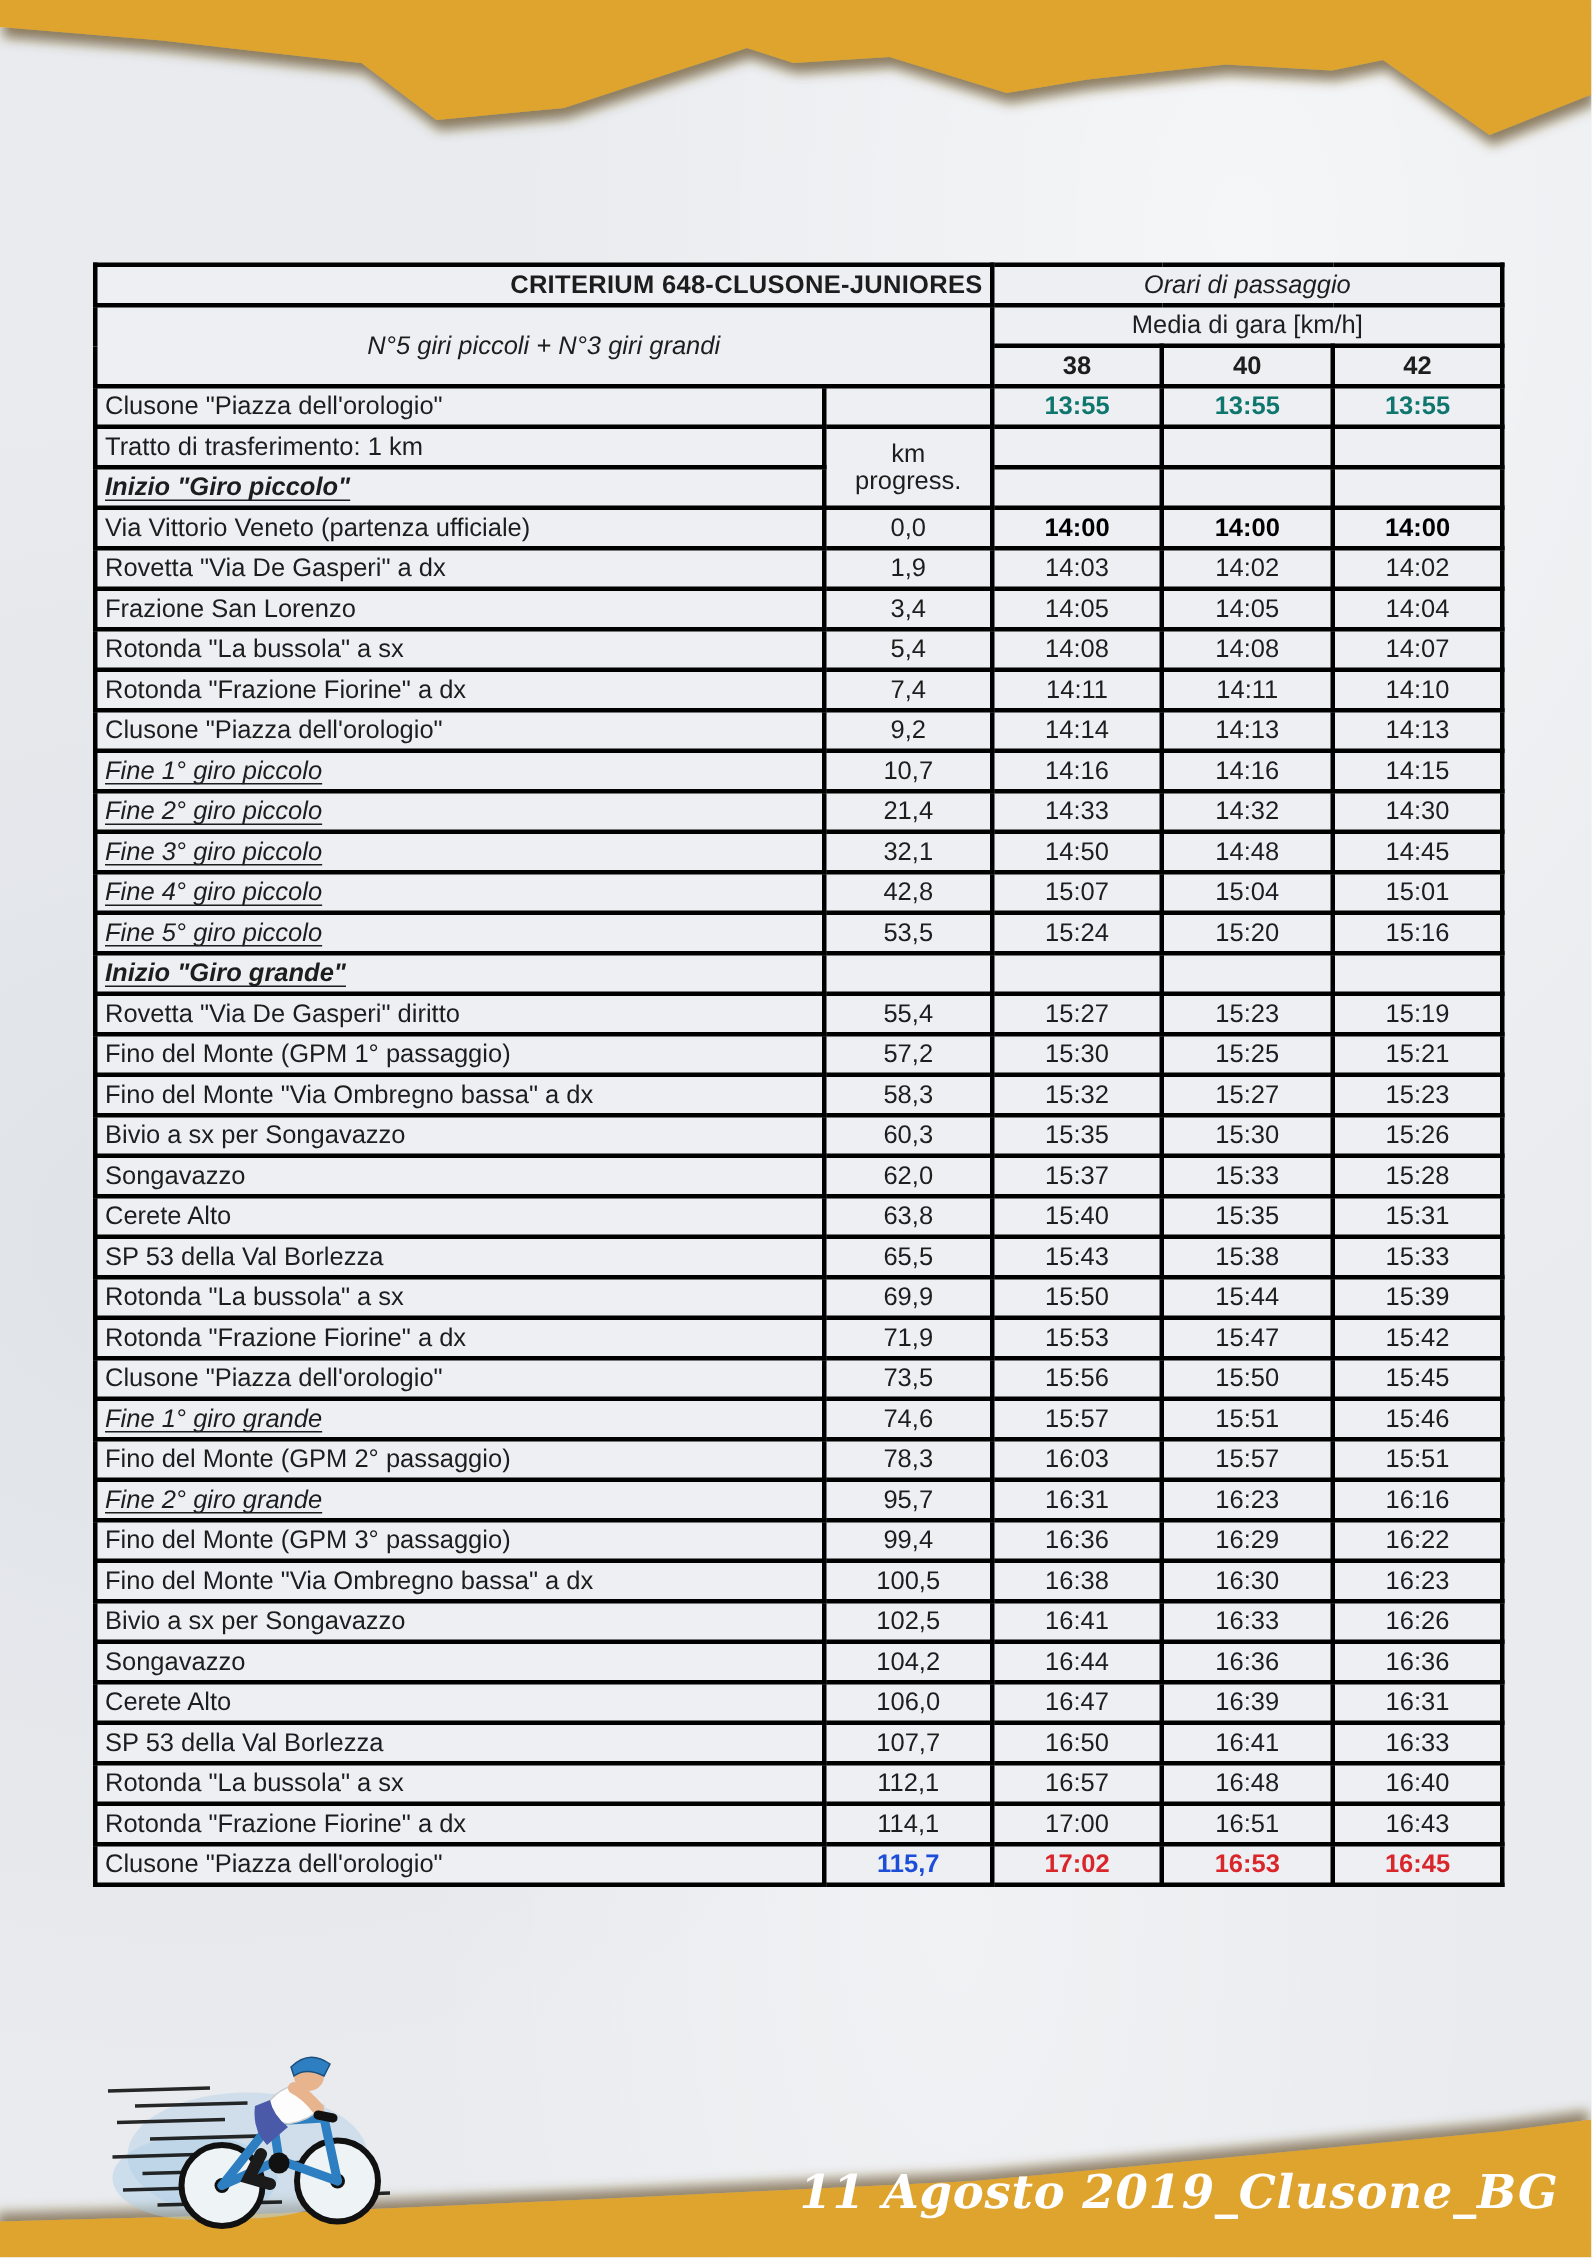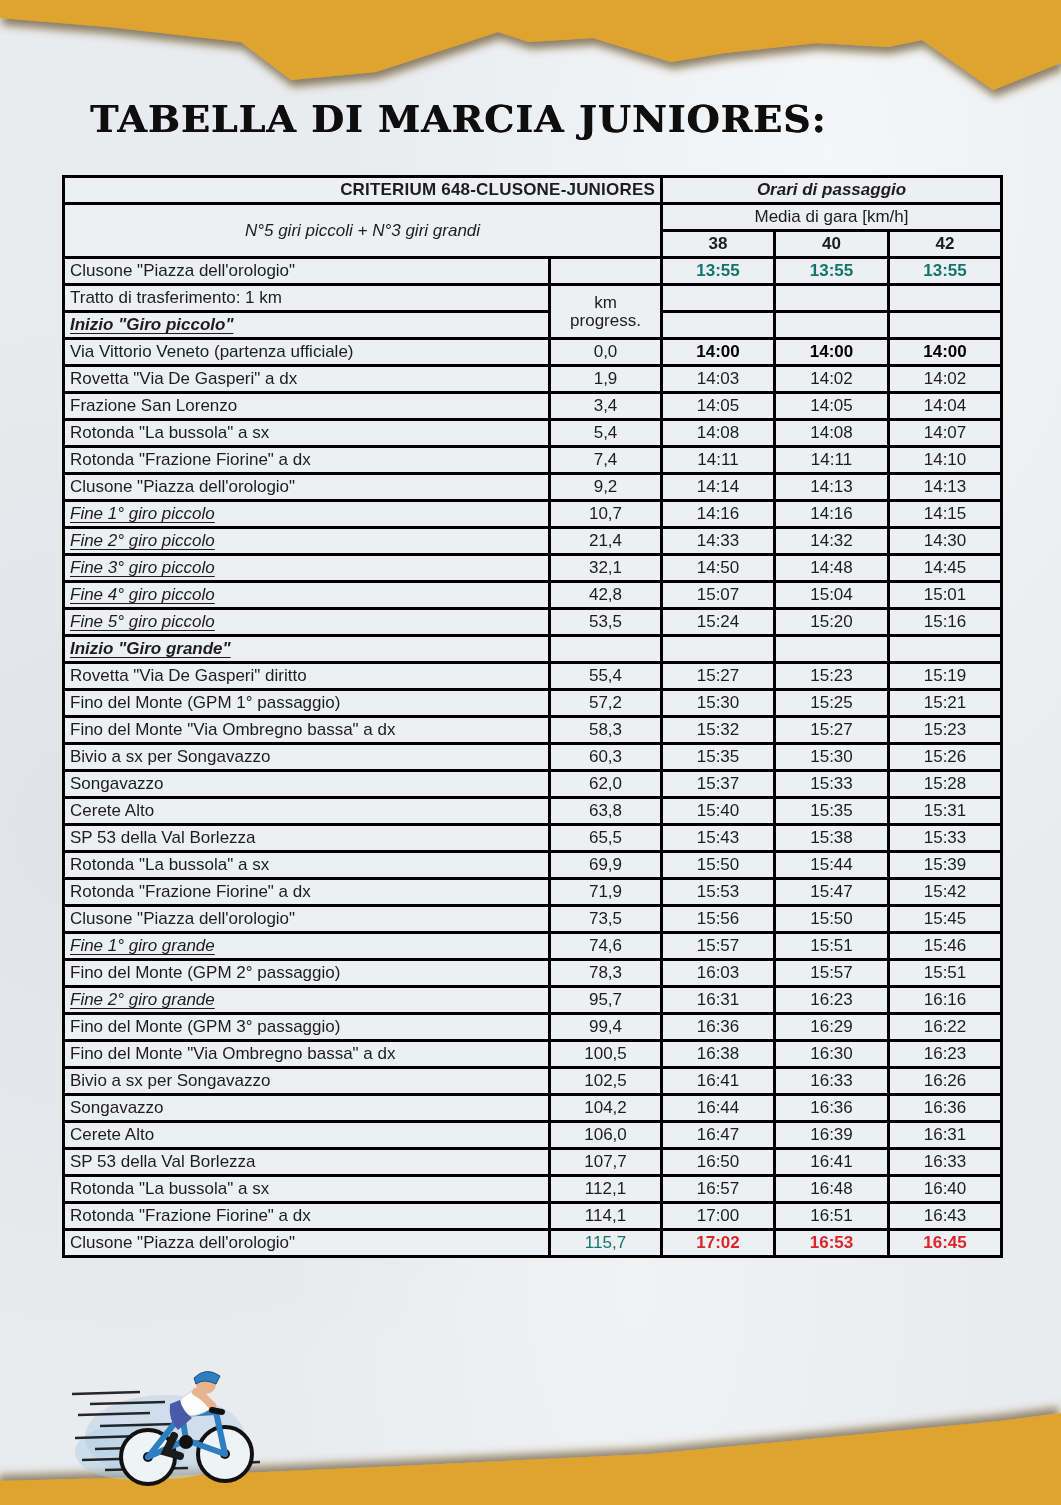--- a/index.html
+++ b/index.html
@@ -29,32 +29,32 @@
     background:#edeff2;
   }
   table.sched td{
     border:3px solid #000;
     padding:0 5px;
     font-size:17px;color:#1d1d1d;
     height:24px;line-height:1.05;
     overflow:hidden;white-space:nowrap;
   }
   td.h-criterium{font-weight:bold;font-size:21px;text-align:right;height:33px;letter-spacing:0.2px;}
-  td.h-orari{font-weight:bold;font-style:italic;font-size:20px;text-align:center;}
+  td.h-orari{font-weight:normal;font-style:italic;font-size:20px;text-align:center;}
   td.h-sub{font-style:italic;font-size:19px;text-align:center;}
   td.h-media{text-align:center;font-size:17px;color:#3a3a3a;height:20px;}
   td.h-speed{text-align:center;font-weight:bold;font-size:19px;height:23px;}
   td.loc{text-align:left;}
   td.km,td.time{text-align:center;}
   td.km-h{font-size:17px;color:#2a2a2a;}
   tr.red td.time{color:#0f766e;font-weight:bold;}
   tr.bold td.time{font-weight:bold;color:#000;margin-top:12px;}
   tr.section td.loc{font-weight:bold;font-style:italic;text-decoration:underline;text-underline-offset:3px;}
   tr.fine td.loc{font-style:italic;text-align:left;text-decoration:underline;text-underline-offset:3px;}
-  tr.finish td.km{font-weight:normal;color:#0f766e;}
+  tr.finish td.km{font-weight:bold;color:#1d4ed8;}
   tr.finish td.time{color:#d9262b;font-weight:bold;}
   .footer-date{
     position:absolute;right:22px;top:1444px;
     font-family:"DejaVu Serif", serif;
     font-style:italic;font-weight:bold;
     font-size:31px;color:#ffffff;letter-spacing:0.5px;
     white-space:nowrap;
   }
   .cyclist{position:absolute;left:70px;top:1352px;pointer-events:none;}
 </style>
@@ -69,21 +69,20 @@
         <feDropShadow dx="2" dy="7" stdDeviation="4" flood-color="#5a430e" flood-opacity="0.65"></feDropShadow>
       </filter>
       <filter id="tearShadowBottom" x="-10%" y="-40%" width="120%" height="160%">
         <feDropShadow dx="-2" dy="-6" stdDeviation="4" flood-color="#5a430e" flood-opacity="0.6"></feDropShadow>
       </filter>
     </defs>
     <polygon filter="url(#tearShadowTop)" fill="#dfa42f" points="0,0 1061,0 1061,63 993,90 922,40 888,47 817,43 725,53 671,62 593,38 529,42 498,32 376,72 291,80 241,42 108,27 0,18"></polygon>
     <polygon filter="url(#tearShadowBottom)" fill="#dfa42f" points="0,1505 0,1481 150,1477 400,1466 650,1454 780,1442 1000,1421 1061,1413 1061,1505"></polygon>
   </svg>
 
-  <h1 class="page-title">TABELLA DI MARCIA JUNIORES:</h1>
 
   <table class="sched">
     <colgroup>
       <col style="width:486px">
         <col style="width:112px">
         <col style="width:113px">
         <col style="width:114px">
         <col style="width:113px">
     </colgroup>
     <thead>
@@ -394,14 +393,15 @@
     <circle cx="116" cy="90" r="7" fill="#111"></circle>
     <path d="M104,84 L96,100 L110,104" stroke="#1b1b1b" stroke-width="8" fill="none" stroke-linecap="round"></path>
     <path d="M103,60 Q112,40 128,38 L146,52 Q136,62 122,64 Z" fill="#fdfdfd" stroke="#caccce" stroke-width="1"></path>
     <path d="M100,52 Q98,68 108,78 L122,66 Q112,58 110,48 Z" fill="#4a5aa8"></path>
     <path d="M126,40 Q134,44 142,54" stroke="#e8b48e" stroke-width="8" fill="none" stroke-linecap="round"></path>
     <circle cx="136" cy="32" r="10" fill="#e8b48e"></circle>
     <path d="M124,26 Q136,14 150,24 L146,32 Q134,26 126,32 Z" fill="#2d7fc1" stroke="#1b4f7e" stroke-width="1"></path>
     <path d="M142,58 L152,60" stroke="#111" stroke-width="6" stroke-linecap="round"></path>
   </svg>
 
+  <div class="footer-date">11 Agosto 2019_Clusone_BG</div>
 
 </div>
 
 </body></html>

